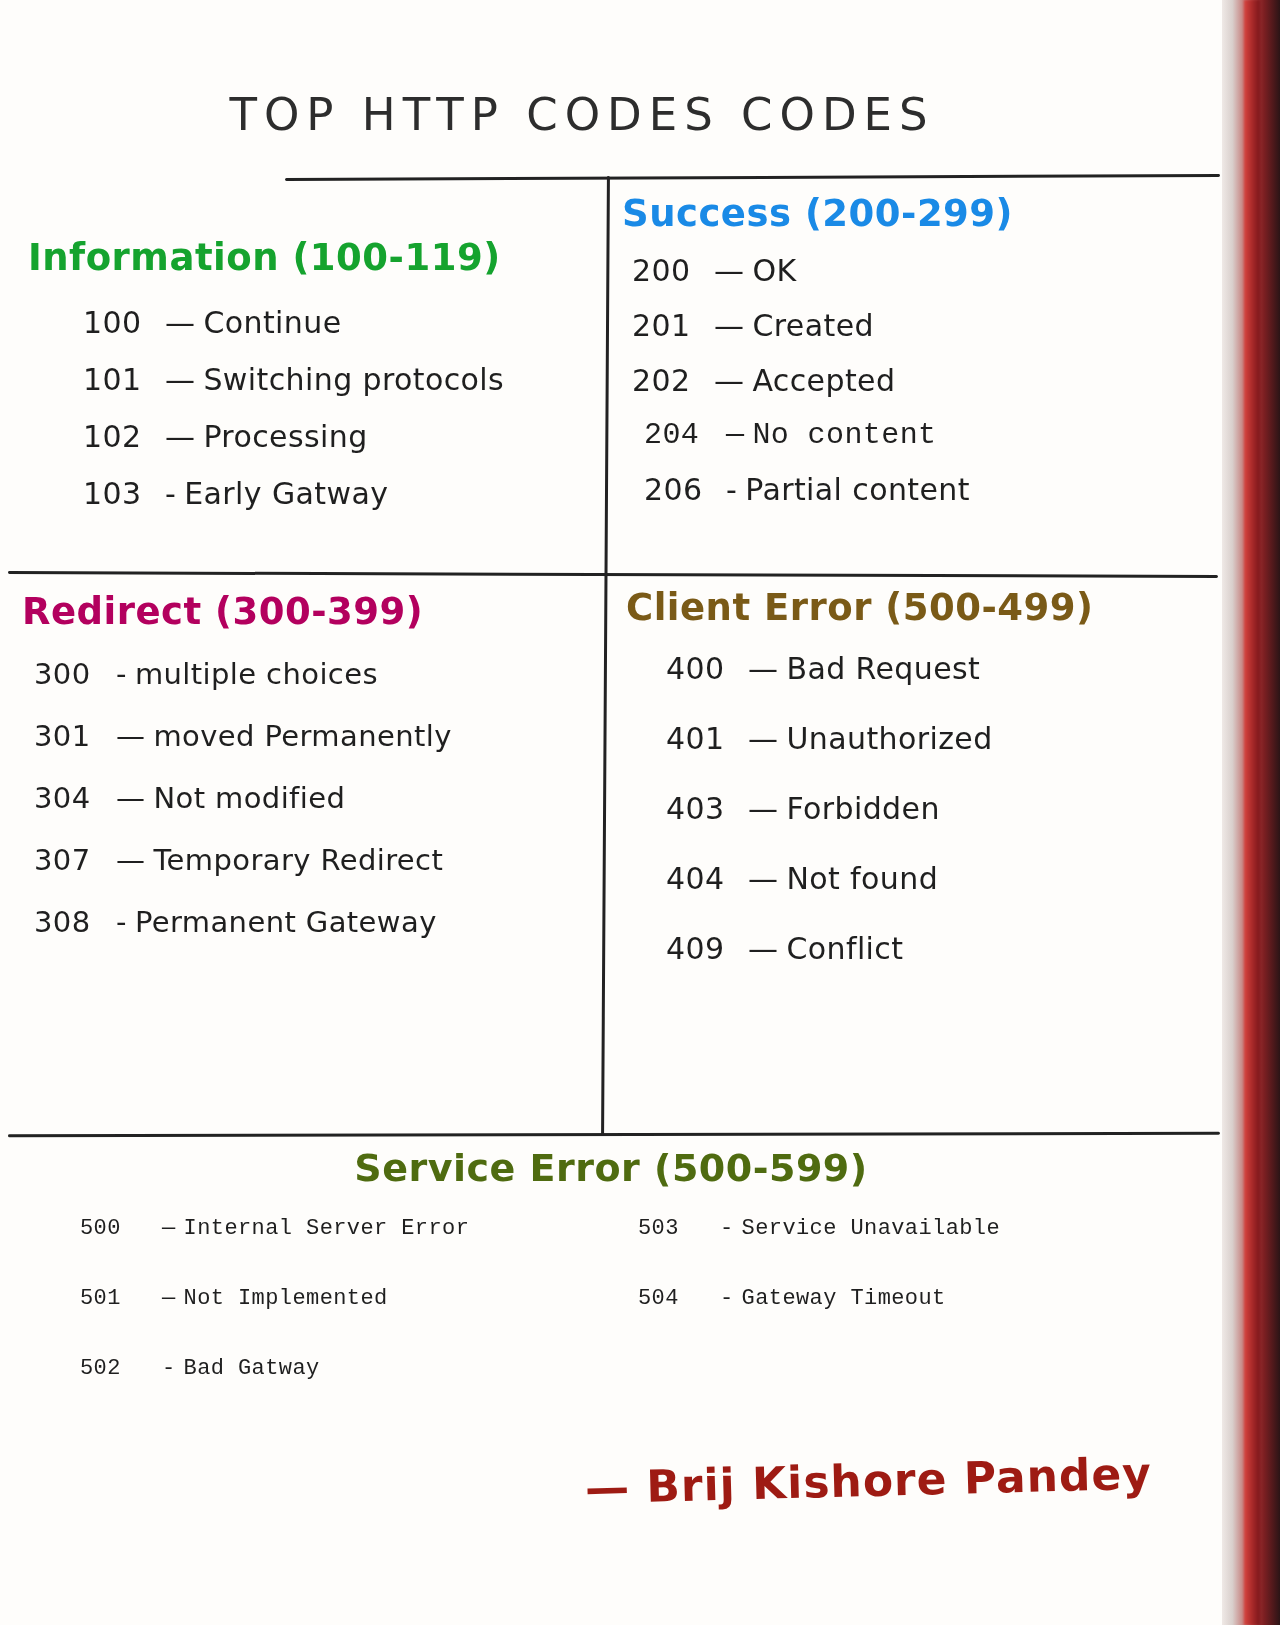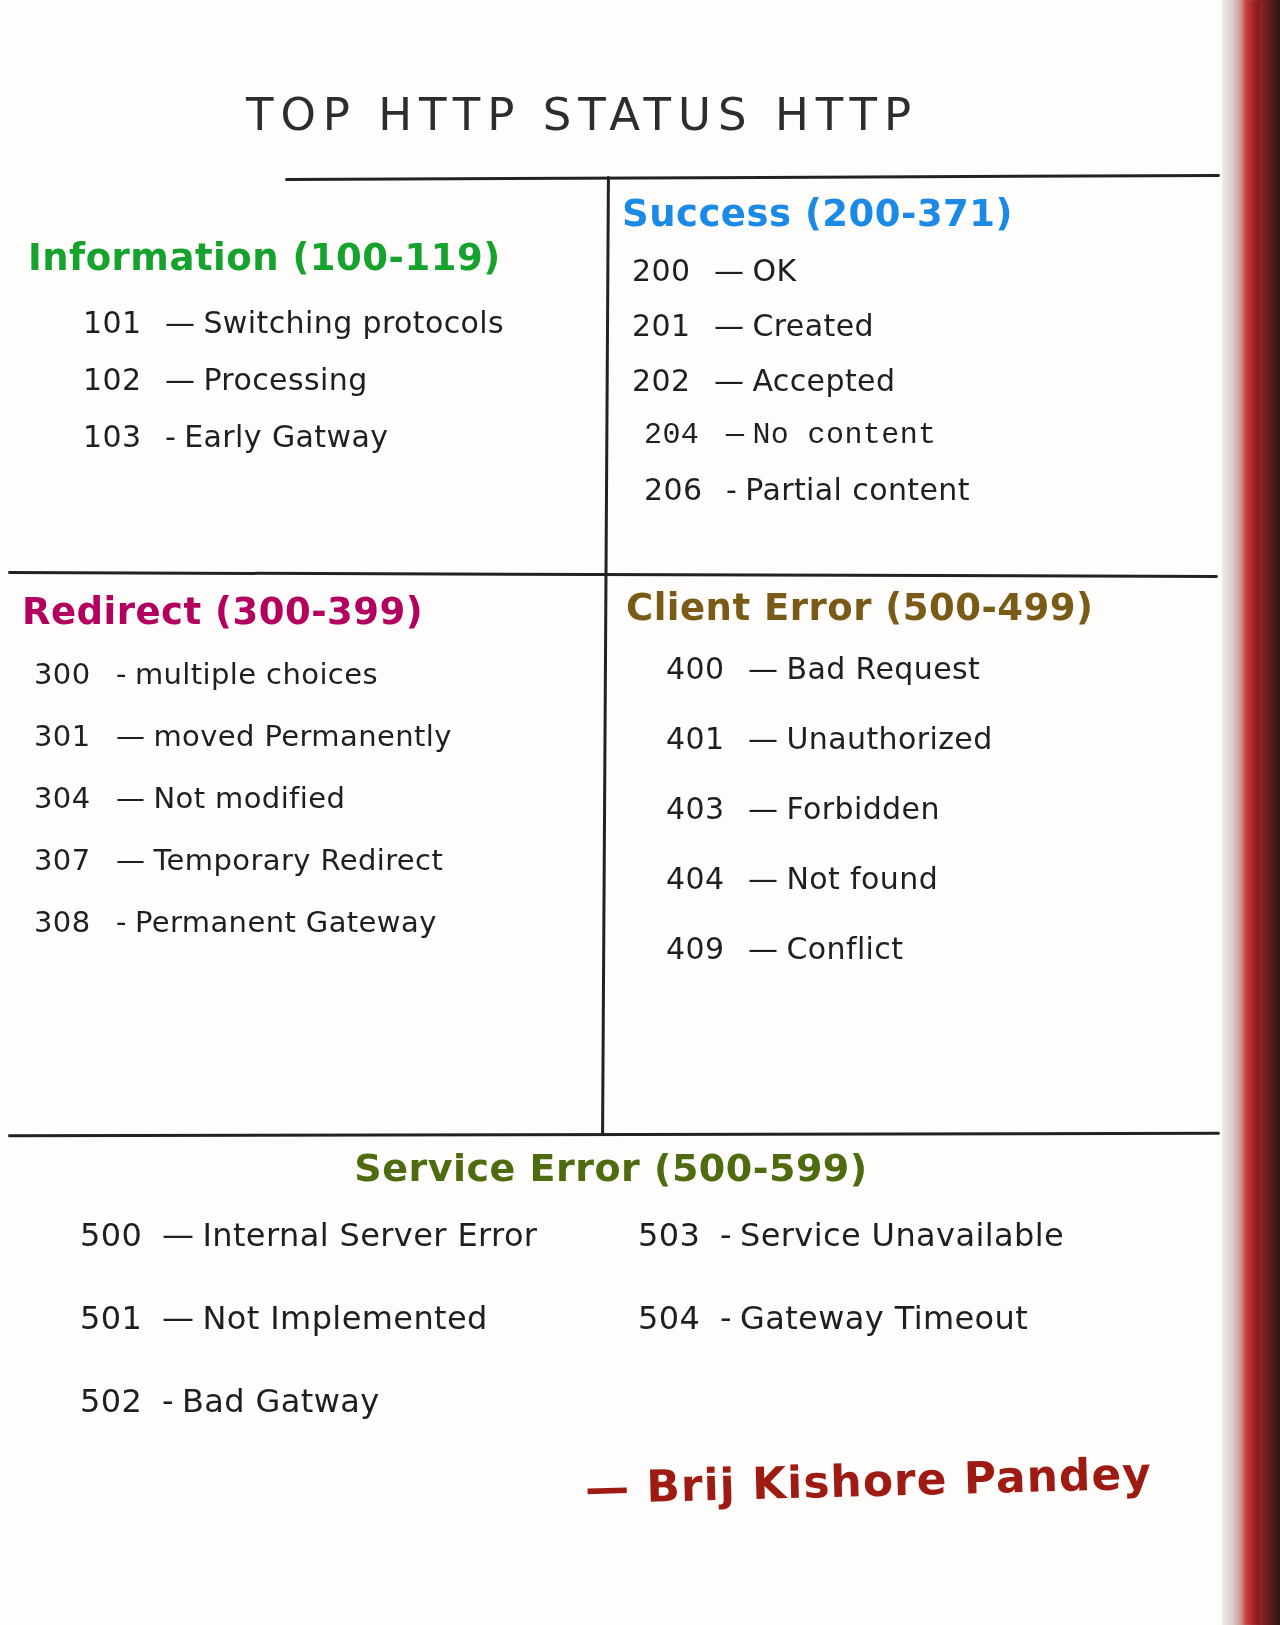--- a/index.html
+++ b/index.html
@@ -150,65 +150,69 @@
     font-size: 38px;
   }
   #service-cols {
     display: flex;
     margin-top: 26px;
     padding: 0 70px 0 80px;
   }
   #service-cols .col { width: 50%; }
   #service-cols .item {
     margin-bottom: 45px;
-    font-size: 32px;
+    font-size: 22px;
+    font-family: Liberation Mono, monospace;
   }
   #service-cols .col2 .item { padding-left: 22px; }
   .sig {
     position: absolute;
     right: 70px;
     top: 1455px;
     font-family: "DejaVu Sans", sans-serif;
     font-weight: bold;
     font-size: 44px;
     color: #9e1b13;
     letter-spacing: 1px;
     white-space: nowrap;
     transform: rotate(-1.5deg);
   }
 </style>
 </head>
 <body>
 
 <div id="sheet">
 
-  <div class="title">TOP  HTTP  STATUS HTTP</div>
+  <div class="title">TOP  HTTP  CODES CODES</div>
 
   <div class="rule" id="rule-title"></div>
   <div class="rule" id="rule-mid"></div>
   <div class="rule" id="rule-bottom"></div>
   <div class="rule" id="rule-vert"></div>
 
   <div class="quad" id="q-info">
     <div class="heading">Information (100-119)</div>
     <div class="items">
       <div class="item">
+        <span class="code">100</span><span class="dash">—</span><span>Continue</span>
+      </div>
+      <div class="item">
         <span class="code">101</span><span class="dash">—</span><span>Switching protocols</span>
       </div>
       <div class="item">
         <span class="code">102</span><span class="dash">—</span><span>Processing</span>
       </div>
       <div class="item">
         <span class="code">103</span><span class="dash">-</span><span>Early Gatway</span>
       </div>
     </div>
   </div>
 
   <div class="quad" id="q-success">
-    <div class="heading">Success (200-371)</div>
+    <div class="heading">Success (200-299)</div>
     <div class="items">
       <div class="item">
         <span class="code">200</span><span class="dash">—</span><span>OK</span>
       </div>
       <div class="item">
         <span class="code">201</span><span class="dash">—</span><span>Created</span>
       </div>
       <div class="item">
         <span class="code">202</span><span class="dash">—</span><span>Accepted</span>
       </div>

